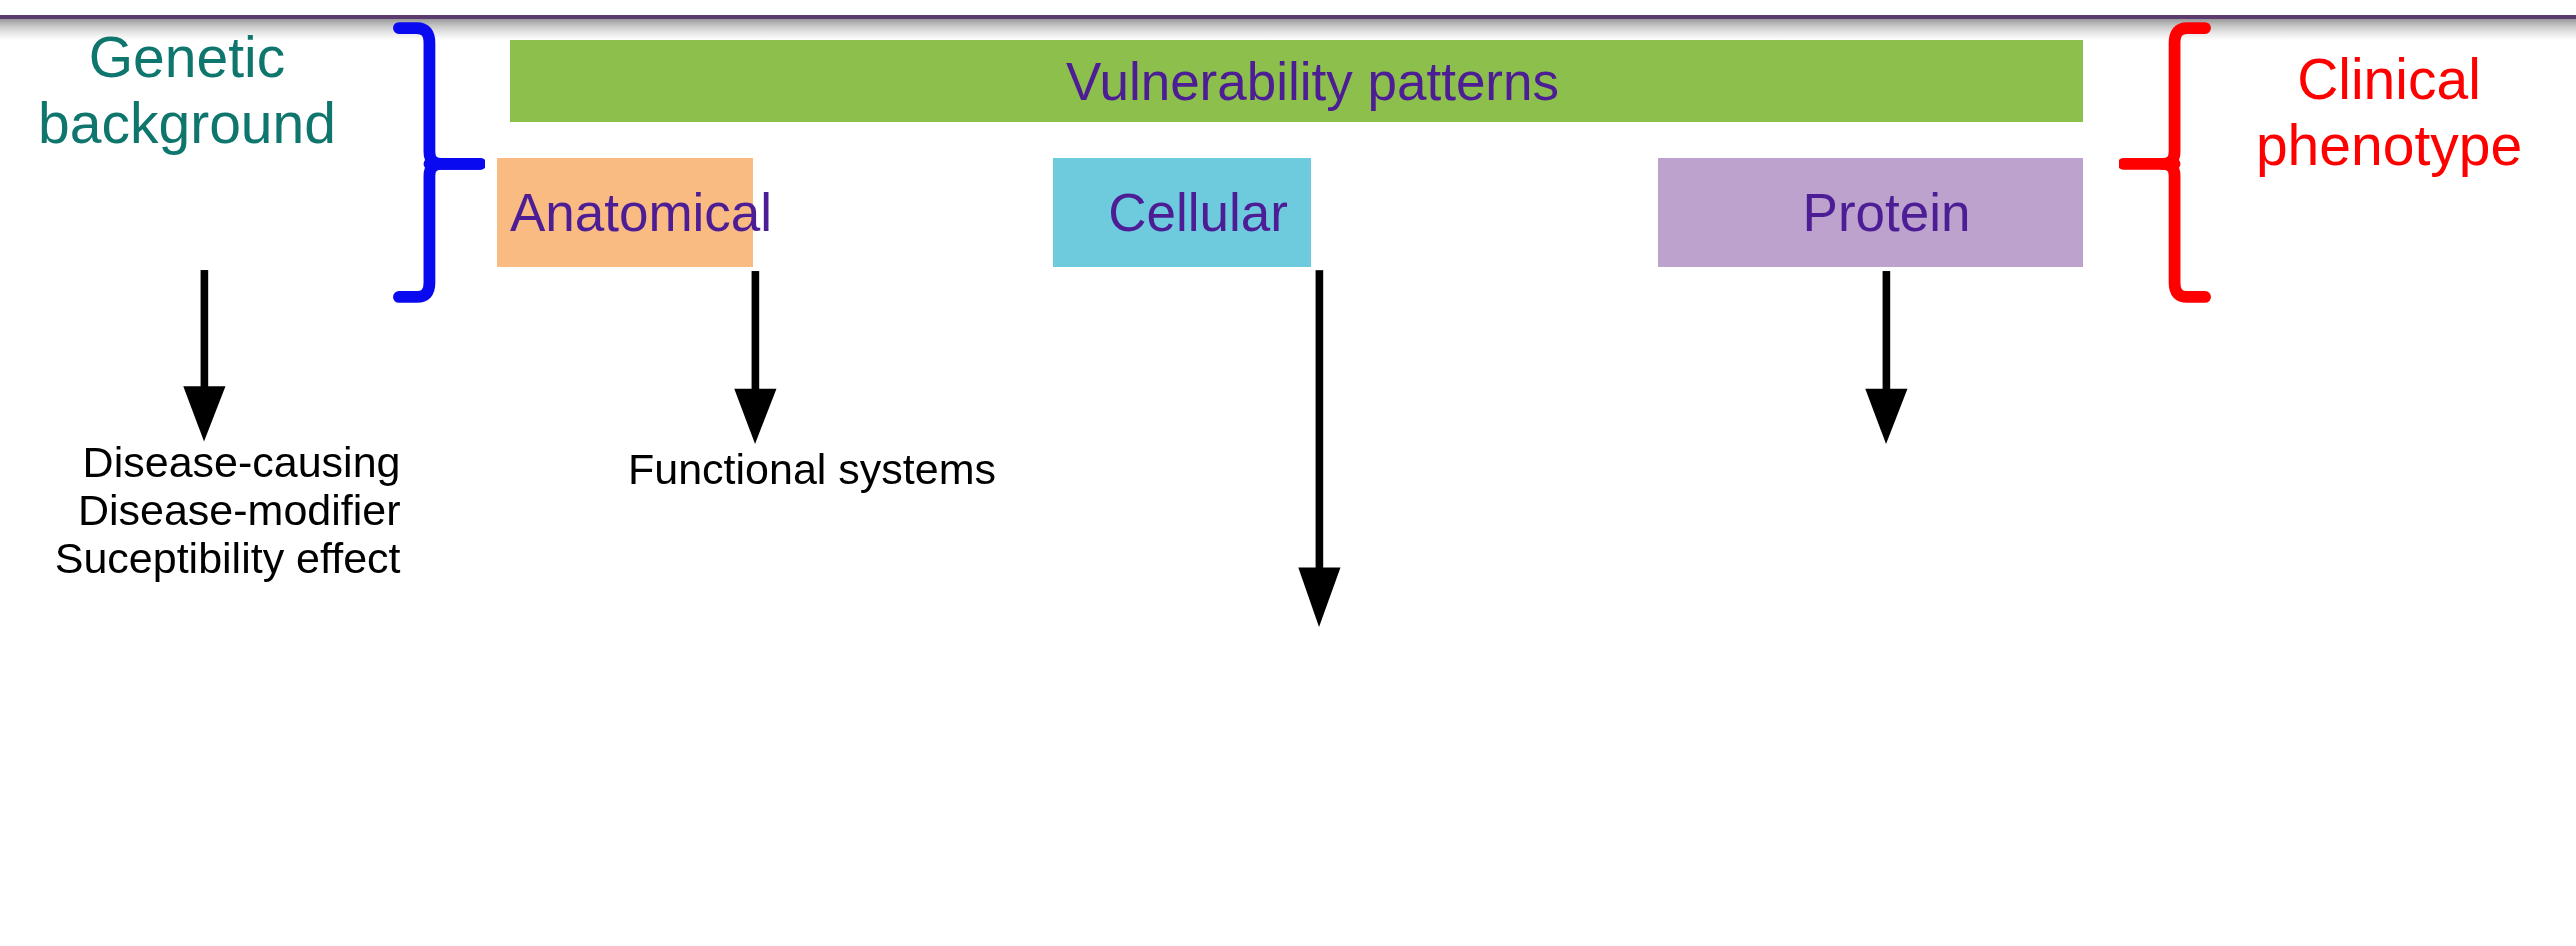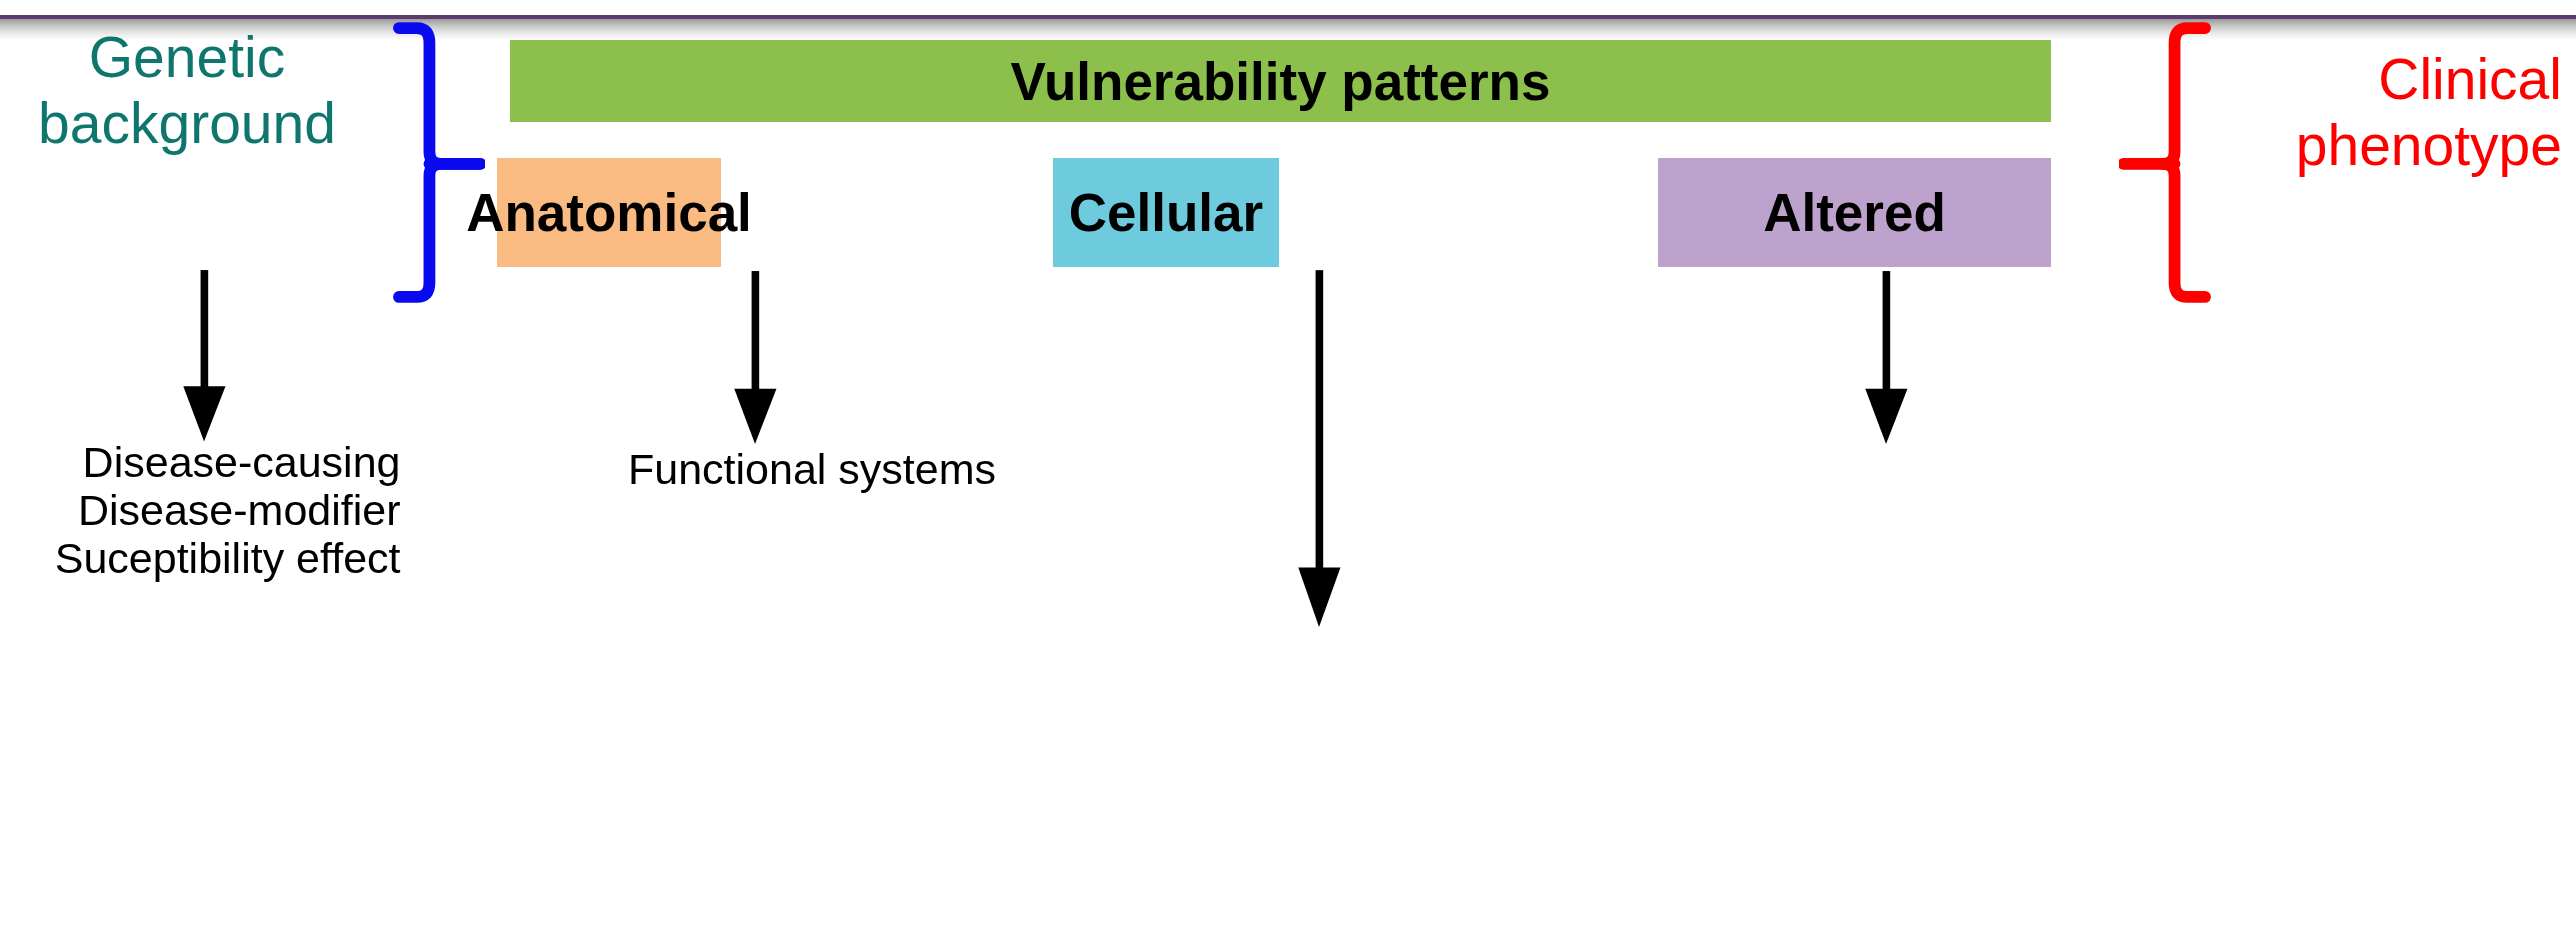--- a/index.html
+++ b/index.html
@@ -19,24 +19,25 @@
   .rule-line{top:15.2px;height:3.5px;background:#5c3c6e;}
   .rule-shadow{
     top:18.7px;height:21px;
     background:linear-gradient(to bottom,#9a9a9a 0%,#c9c9c9 35%,#eaeaea 70%,#ffffff 100%);
   }
 
   
   .box{
     position:absolute;
     display:flex;align-items:center;justify-content:center;
-    color:#000000;
-    font-weight:700;
+    color:#4c1d95;
+    font-weight:400;
     letter-spacing:0px;
     white-space:nowrap;
+    padding-left:32px;
   }
   .box-green{
     left:510px;top:40px;width:1541px;height:82px;
     background:#8cbf4b;
     font-size:53px;
   }
   .box-orange{
     left:497px;top:158px;width:224px;height:109px;
     background:#f9bb82;
     font-size:53px;
@@ -71,21 +72,21 @@
   .txt-center{text-align:center;}
   .txt-left{text-align:right;}
 
   #label-genetic{
     position:absolute;left:14px;top:23.5px;width:346px;
     text-align:center;color:#0f766e;font-size:57px;line-height:1.16;
     white-space:pre-line;
   }
   #label-clinical{
     position:absolute;left:2216px;top:46px;width:346px;
-    text-align:right;color:#fe0000;font-size:57px;line-height:1.16;
+    text-align:center;color:#fe0000;font-size:57px;line-height:1.16;
     white-space:pre-line;
   }
 
   #txt-genetic-list{left:12.5px;top:438px;width:388px;}
   #txt-functional{left:554px;top:445px;width:429px;margin-left:13px;}
   #txt-protein-list{left:1551px;top:445px;width:692px;}
   #txt-cellular-list{left:1080px;top:637px;width:485px;}
 </style>
 </head>
 <body>
@@ -112,21 +113,21 @@
 
   <div id="label-clinical">Clinical
 phenotype</div>
 
   <div class="box box-green">Vulnerability patterns</div>
 
   <div class="box box-cyan">Cellular</div>
 
   <div class="box box-orange">Anatomical</div>
 
-  <div class="box box-purple">Altered</div>
+  <div class="box box-purple">Protein</div>
 
   <svg class="arrow" style="left:166px;top:270px;" width="83" height="173" viewBox="0 0 120 250">
     <rect x="50" y="0" width="11" height="175" fill="#000"></rect>
     <polygon points="25,168 86,168 55,248" fill="#000"></polygon>
   </svg>
 
   <svg class="arrow" style="left:717px;top:271px;" width="83" height="173" viewBox="0 0 120 250">
     <rect x="50" y="0" width="11" height="178" fill="#000"></rect>
     <polygon points="25,170 86,170 55,250" fill="#000"></polygon>
   </svg>

